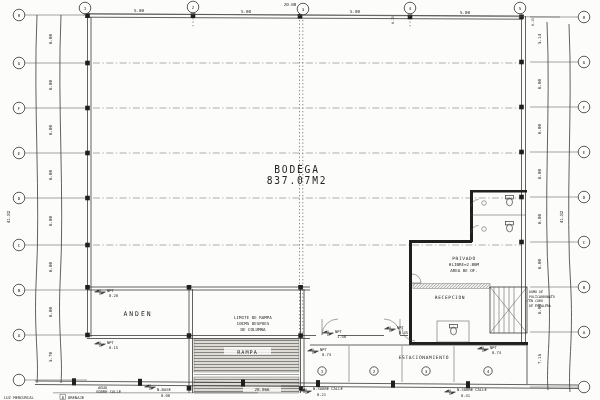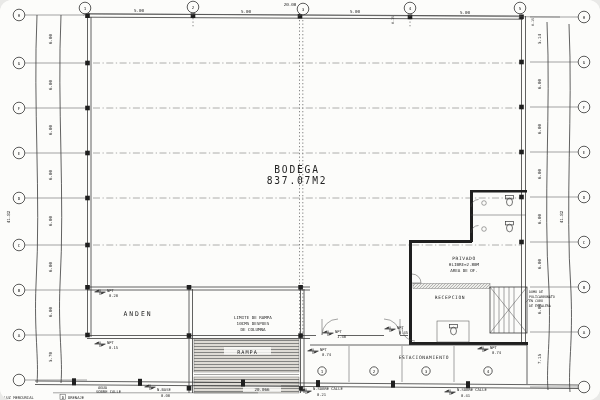--- a/index.html
+++ b/index.html
@@ -1,17 +1,17 @@
 <!DOCTYPE html>
 <html><head>
 <meta charset="utf-8">
 <style>
   html,body{margin:0;padding:0;background:#e9e9e7;}
   .stage{width:600px;height:400px;background:#fcfcfa;position:relative;overflow:hidden;
-         font-family:"DejaVu Sans Mono","Liberation Mono",monospace;border-radius:12px;}
+         font-family:"DejaVu Sans Mono","Liberation Mono",monospace;}
   svg{display:block}
   .ln{stroke:#3a3a3a;stroke-width:.8;fill:none}
   .lnt{stroke:#4a4a4a;stroke-width:.5;fill:none}
   .dash{stroke:#6a6a6a;stroke-width:.55;stroke-dasharray:7 2.5 1.3 2.5;fill:none}
   .dot{stroke:#555;stroke-width:.7;stroke-dasharray:1.3 2.2;fill:none}
   .blk{fill:#1f1f1f;stroke:none}
   .bub{fill:#fcfcfa;stroke:#333;stroke-width:.8}
   text{fill:#232323}
   .t3{font-size:3.3px}
   .t38{font-size:3.8px}

